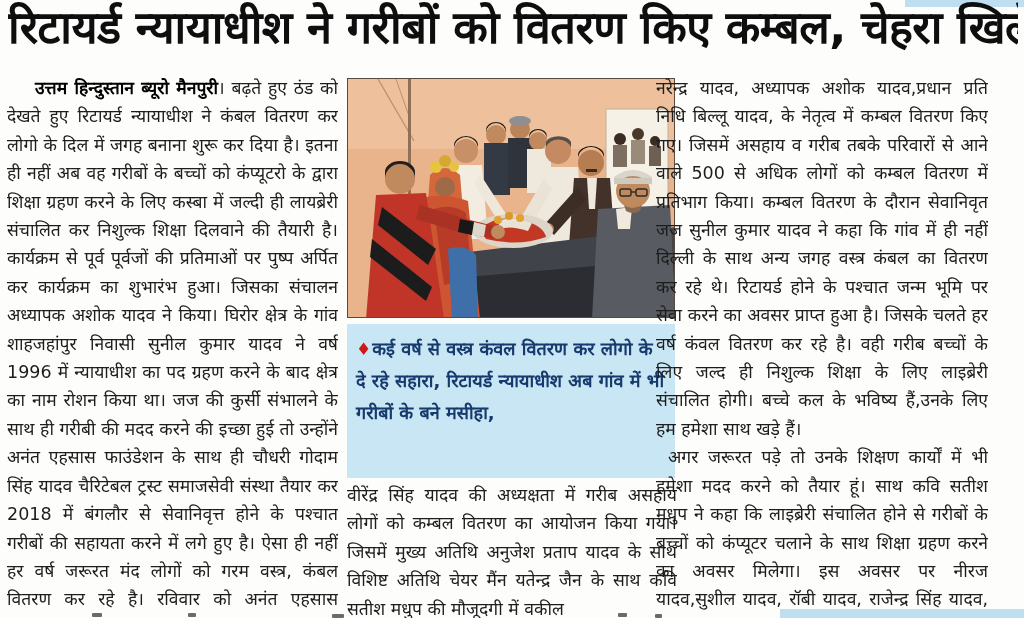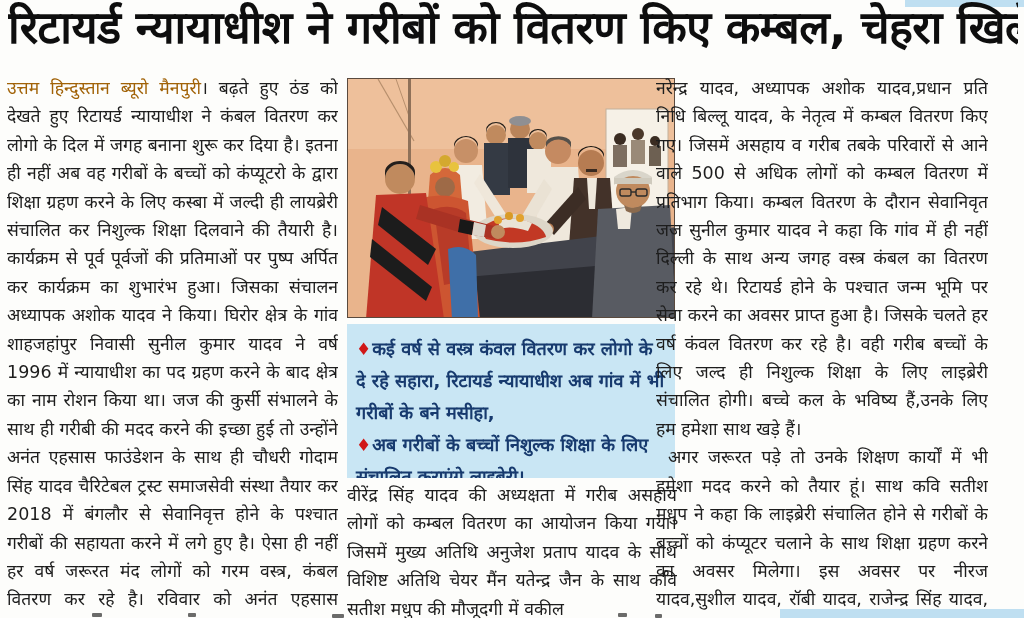--- a/index.html
+++ b/index.html
@@ -35,21 +35,21 @@
   }
   .col1 { left:7px;   width:331px; height:542px; }
   .col2 { left:347px; width:330px; height:544px; }
   .col3 { left:656px; width:332px; height:542px; }
   .body-text {
     font-size:17.5px;
     line-height:28.4px;
     text-align:justify;
     color:#1d1d1d;
   }
-  .dateline { font-weight:normal; color:#a16207; }
+  .dateline { font-weight:bold; color:#000000;margin-left:28px; }
   .indented { text-indent:12px; }
   .photo-frame {
     margin-top:4px;
     width:328px; height:240px;
     border:1px solid #5a4a3e;
     background:#e9b48c;
     position:relative;
     overflow:hidden;
   }
   .caption-box {
@@ -197,21 +197,20 @@
           <rect x="272" y="110" width="11" height="7" rx="2" fill="none" stroke="#2a2a2a" stroke-width="1.4"></rect>
           <rect x="288" y="110" width="11" height="7" rx="2" fill="none" stroke="#2a2a2a" stroke-width="1.4"></rect>
           <line x1="283" y1="113" x2="288" y2="113" stroke="#2a2a2a" stroke-width="1.4"></line>
           <path d="M276,126 Q285,132 294,126 L292,132 Q285,136 278,132 Z" fill="#8a6a4e"></path>
         </g>
       </svg>
     </div>
 
     <div class="caption-box">
       <p class="caption-line"><span class="diamond">♦</span><span>कई वर्ष से वस्त्र कंवल वितरण कर लोगो के दे रहे सहारा, रिटायर्ड न्यायाधीश अब गांव में भी गरीबों के बने मसीहा,</span></p>
-      <p class="caption-line"><span class="diamond">♦</span><span>अब गरीबों के बच्चों निशुल्क शिक्षा के लिए संचालित कराएंगे लाइब्रेरी।</span></p>
     </div>
 
     <p class="body-text">वीरेंद्र सिंह यादव की अध्यक्षता में गरीब असहाय लोगों को कम्बल वितरण का आयोजन किया गया। जिसमें मुख्य अतिथि अनुजेश प्रताप यादव के साथ विशिष्ट अतिथि चेयर मैंन यतेन्द्र जैन के साथ कवि सतीश मधुप की मौजूदगी में वकील</p>
   </div>
 
   <div class="col col3">
     <p class="body-text">नरेन्द्र यादव, अध्यापक अशोक यादव,प्रधान प्रति निधि बिल्लू यादव, के नेतृत्व में कम्बल वितरण किए गए। जिसमें असहाय व गरीब तबके परिवारों से आने वाले 500 से अधिक लोगों को कम्बल वितरण में प्रतिभाग किया। कम्बल वितरण के दौरान सेवानिवृत जज सुनील कुमार यादव ने कहा कि गांव में ही नहीं दिल्ली के साथ अन्य जगह वस्त्र कंबल का वितरण कर रहे थे। रिटायर्ड होने के पश्चात जन्म भूमि पर सेवा करने का अवसर प्राप्त हुआ है। जिसके चलते हर वर्ष कंवल वितरण कर रहे है। वही गरीब बच्चों के लिए जल्द ही निशुल्क शिक्षा के लिए लाइब्रेरी संचालित होगी। बच्चे कल के भविष्य हैं,उनके लिए हम हमेशा साथ खड़े हैं।</p>
     <p class="body-text indented">अगर जरूरत पड़े तो उनके शिक्षण कार्यों में भी हमेशा मदद करने को तैयार हूं। साथ कवि सतीश मधुप ने कहा कि लाइब्रेरी संचालित होने से गरीबों के बच्चों को कंप्यूटर चलाने के साथ शिक्षा ग्रहण करने का अवसर मिलेगा। इस अवसर पर नीरज यादव,सुशील यादव, रॉबी यादव, राजेन्द्र सिंह यादव, जयवीर सिंह ,अनिल कुमार आदि लोग मौजूद थे।</p>
   </div>
 

